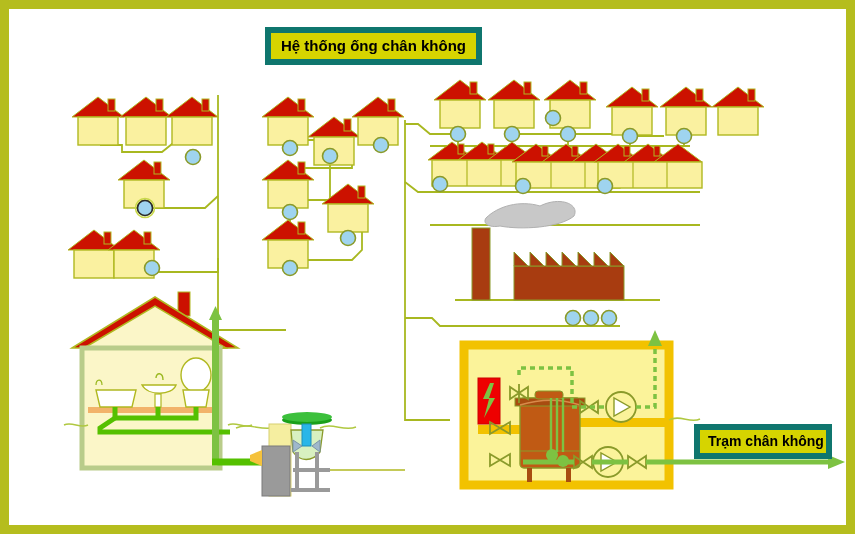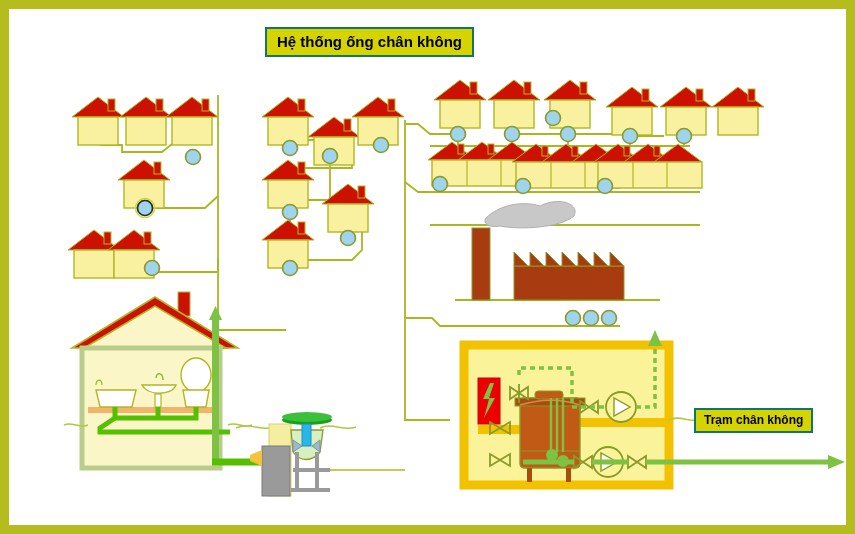--- a/index.html
+++ b/index.html
@@ -1,26 +1,26 @@
 <!DOCTYPE html>
 <html><head>
 <meta charset="utf-8">
 <style>
   html,body{margin:0;padding:0;background:#ffffff;}
   body{font-family:"Liberation Sans",sans-serif;}
   #stage{position:relative;width:855px;height:534px;background:#ffffff;overflow:hidden;}
   #frame{position:absolute;left:0;top:0;width:855px;height:534px;
          border:9px solid #b5bd1e;box-sizing:border-box;pointer-events:none;}
   svg.layer{position:absolute;left:0;top:0;width:855px;height:534px;}
-  .lbl{position:absolute;background:#d6d400;border:2px solid #0f766e;
+  .lbl{position:absolute;background:#d6d400;border:6px solid #0f766e;
        color:#000;font-weight:bold;font-family:"Liberation Sans",sans-serif;
        line-height:1;white-space:nowrap;}
   #title-label{left:265px;top:27px;padding:5px 10px 6px 10px;font-size:15px;}
   #pit-label{left:248px;top:386px;padding:4px 8px 5px 8px;font-size:14px;}
-  #station-label{left:694px;top:408px;padding:4px 8px 5px 8px;font-size:12px;}
+  #station-label{left:694px;top:424px;padding:4px 2px 5px 8px;font-size:14px;}
 </style>
 </head>
 <body>
 
 <div id="stage">
 
   <svg class="layer" viewBox="0 0 855 534">
     <defs>
       <g id="house-shape">
         <polygon points="0,22 26,2 52,22" fill="#cc1100" stroke="#b0b820" stroke-width="1"></polygon>

